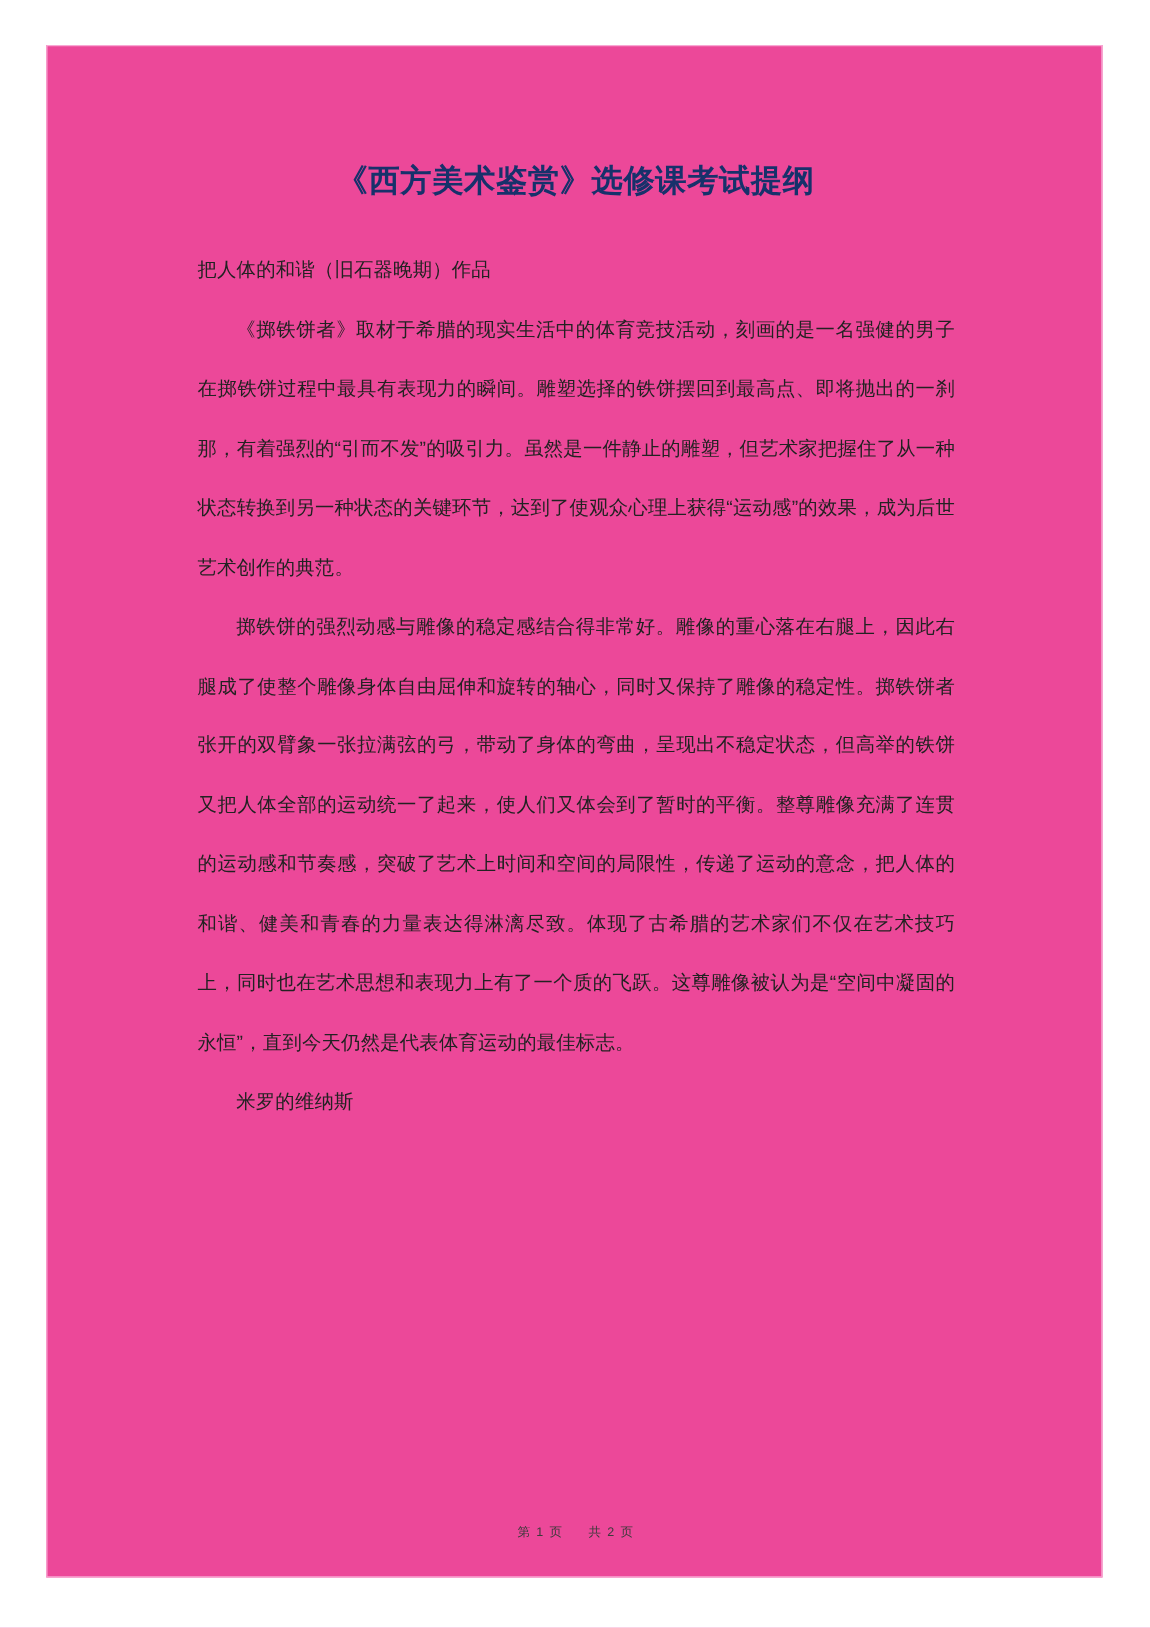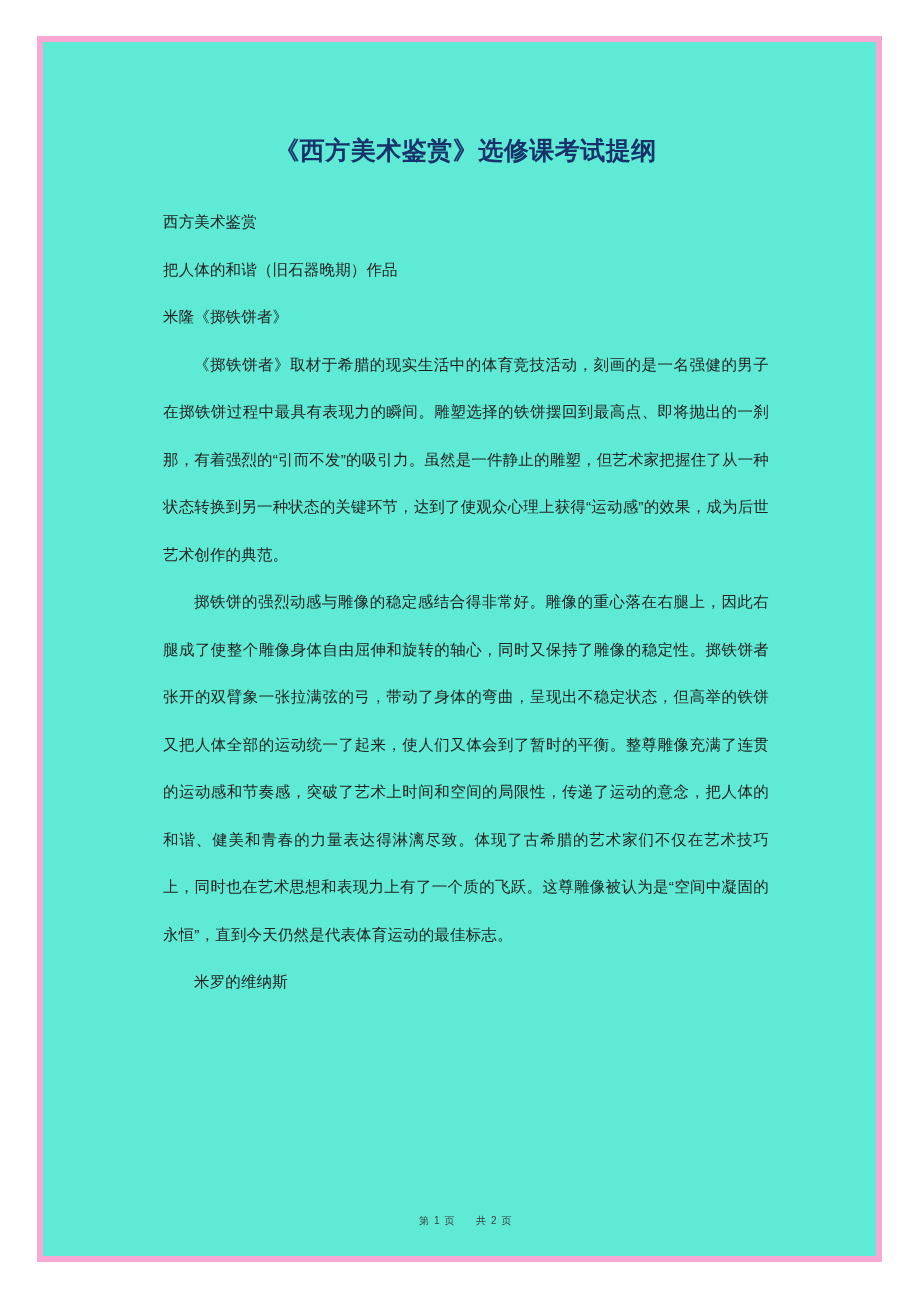--- a/index.html
+++ b/index.html
@@ -14,22 +14,22 @@
     font-family: "Liberation Sans", "DejaVu Sans", sans-serif;
     -webkit-font-smoothing: antialiased;
   }
 
   .page-sheet {
     position: absolute;
     left: 37px;
     top: 36px;
     width: 845px;
     height: 1226px;
-    background: #5eead4;
-    border: 6px solid #f9a8d4;
+    background: #ec4899;
+    border: 1px solid #f9a8d4;
     box-sizing: border-box;
     overflow: hidden;
   }
 
   .doc-title {
     position: absolute;
     left: 0;
     top: 93px;
     width: 845px;
     text-align: center;
@@ -81,25 +81,23 @@
 </style>
 </head>
 <body>
 
 <div class="page-sheet">
 
   <div class="doc-title">《西方美术鉴赏》选修课考试提纲</div>
 
   <div class="doc-body">
 
-    <p class="para lead">西方美术鉴赏</p>
 
     <p class="para lead">把人体的和谐（旧石器晚期）作品</p>
 
-    <p class="para lead">米隆《掷铁饼者》</p>
 
 
     <p class="para indent">《掷铁饼者》取材于希腊的现实生活中的体育竞技活动，刻画的是一名强健的男子在掷铁饼过程中最具有表现力的瞬间。雕塑选择的铁饼摆回到最高点、即将抛出的一刹那，有着强烈的“引而不发”的吸引力。虽然是一件静止的雕塑，但艺术家把握住了从一种状态转换到另一种状态的关键环节，达到了使观众心理上获得“运动感”的效果，成为后世艺术创作的典范。</p>
 
     <p class="para indent">掷铁饼的强烈动感与雕像的稳定感结合得非常好。雕像的重心落在右腿上，因此右腿成了使整个雕像身体自由屈伸和旋转的轴心，同时又保持了雕像的稳定性。掷铁饼者张开的双臂象一张拉满弦的弓，带动了身体的弯曲，呈现出不稳定状态，但高举的铁饼又把人体全部的运动统一了起来，使人们又体会到了暂时的平衡。整尊雕像充满了连贯的运动感和节奏感，突破了艺术上时间和空间的局限性，传递了运动的意念，把人体的和谐、健美和青春的力量表达得淋漓尽致。体现了古希腊的艺术家们不仅在艺术技巧上，同时也在艺术思想和表现力上有了一个质的飞跃。这尊雕像被认为是“空间中凝固的永恒”，直到今天仍然是代表体育运动的最佳标志。</p>
 
     <p class="para indent">米罗的维纳斯</p>
 
   </div>
 

